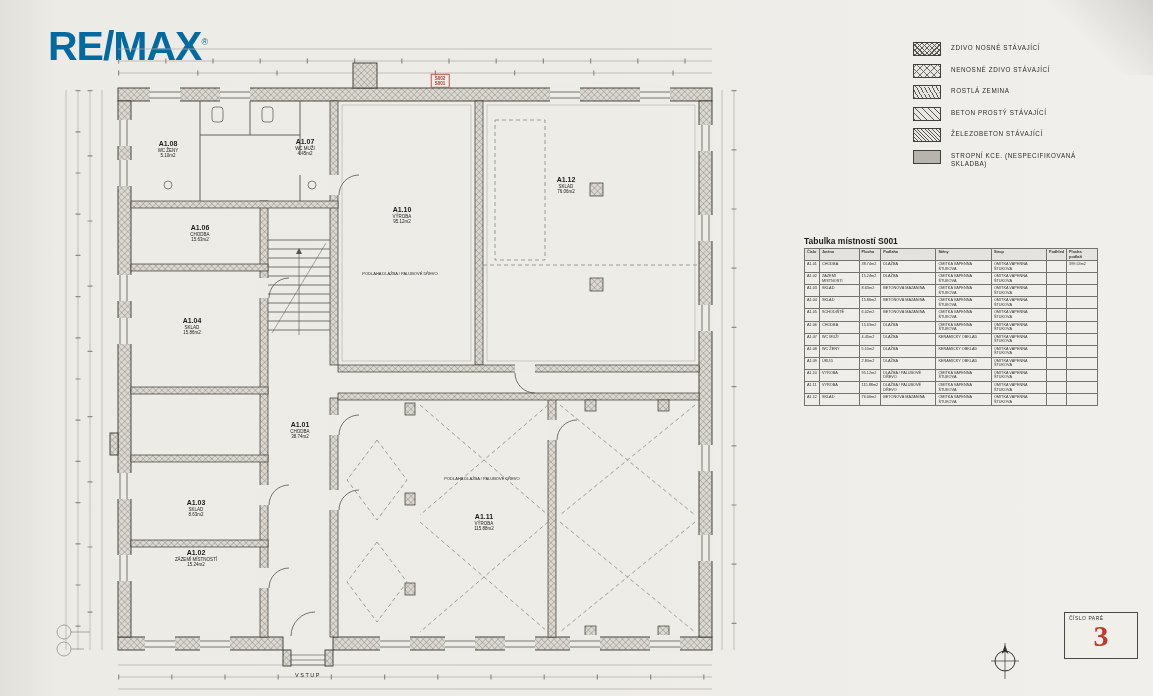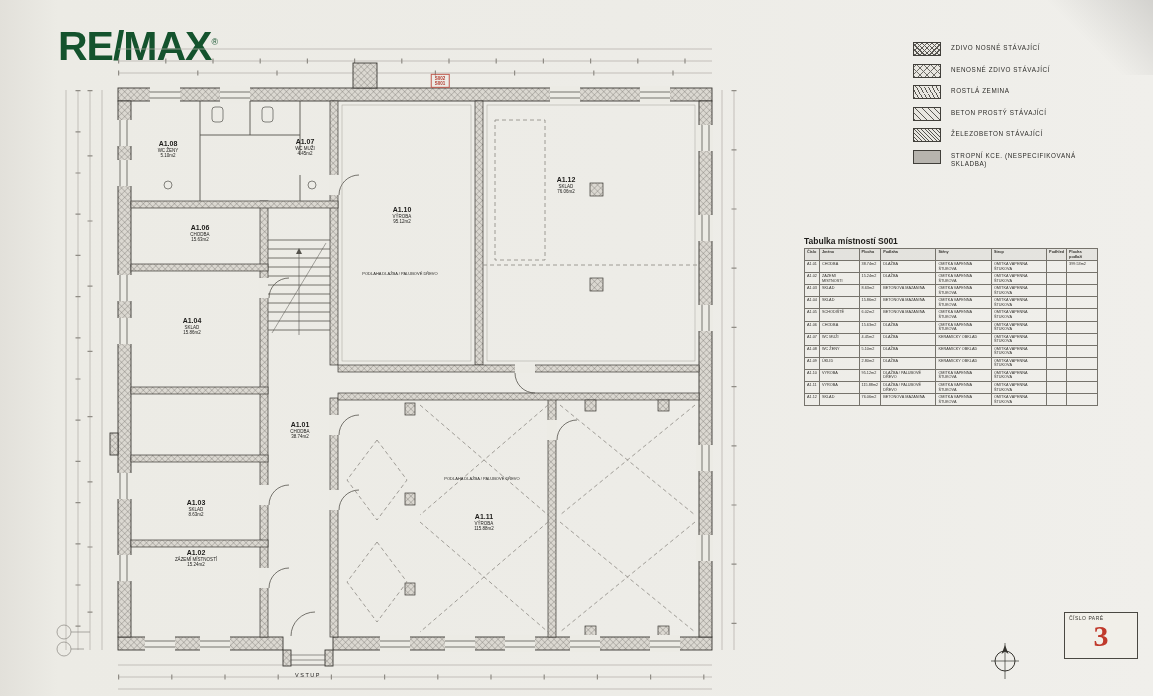--- a/index.html
+++ b/index.html
@@ -3,22 +3,22 @@
 <meta charset="utf-8">
 <style>
   html,body{margin:0;padding:0}
   body{
     width:1153px;height:696px;position:relative;overflow:hidden;
     font-family:"Liberation Sans",sans-serif;
     background:linear-gradient(90deg,#e2e0da 0%,#ecebe5 5%,#edece7 55%,#f0efeb 100%);
   }
   .fold{position:absolute;right:0;top:0;width:120px;height:75px;
     background:linear-gradient(225deg,rgba(0,0,0,.12),rgba(0,0,0,0) 55%);}
-  .logo{position:absolute;left:58px;top:26px;font-weight:800;font-size:41px;
-    letter-spacing:-1px;color:#14532d;line-height:1}
+  .logo{position:absolute;left:48px;top:26px;font-weight:800;font-size:41px;
+    letter-spacing:-1px;color:#0369a1;line-height:1}
   .logo .reg{font-size:9px;vertical-align:super;font-weight:400}
 
   
   .plan{position:absolute;left:50px;top:35px;width:710px;height:660px}
   .plan svg{position:absolute;left:0;top:0}
   .room-label{position:absolute;transform:translate(-50%,-50%);text-align:center;
     color:#1c1b19;line-height:1.15;white-space:nowrap}
   .rl-id{font-size:7px;font-weight:700}
   .rl-name{font-size:4.5px}
   .rl-area{font-size:4.5px}

